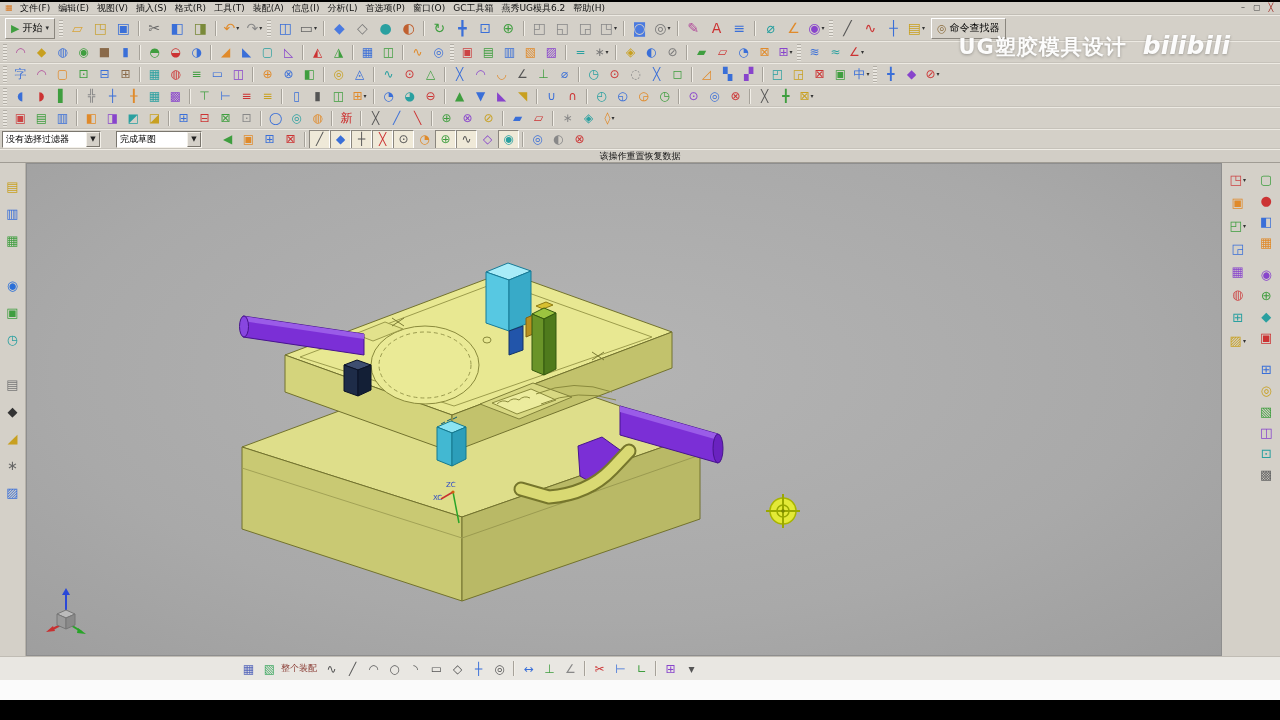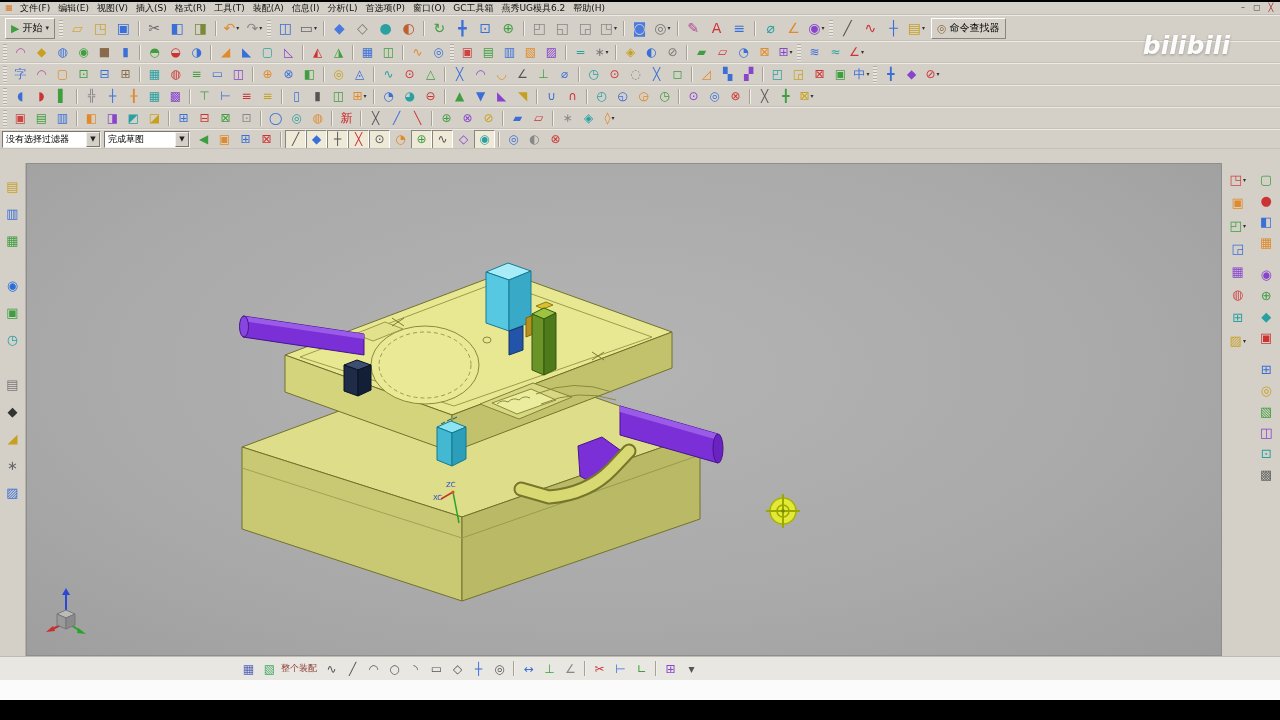--- a/index.html
+++ b/index.html
@@ -33,21 +33,21 @@
   .vgap { height:9px; flex:0 0 auto; }
 
   .tb-btn { display:flex; align-items:center; gap:3px; font-size:10px; padding:1px 5px; height:21px;
             border:1px solid; border-color:#ffffff #8a867e #8a867e #ffffff; background:#d4d0c8;
             margin:0 3px; flex:0 0 auto; white-space:nowrap; }
   .tb-btn .bicon { font-size:11px; }
   .tb-btn .caret { font-size:7px; color:#333; }
 
   
   .dd { display:flex; align-items:center; height:17px; background:#fff; border:1px solid;
-        border-color:#7a766e #f4f1ea #f4f1ea #7a766e; font-size:9px; margin-right:3px; flex:0 0 auto; }
+        border-color:#7a766e #f4f1ea #f4f1ea #7a766e; font-size:9px; margin-right:15px; flex:0 0 auto; }
   .dd .val { flex:1; padding:0 3px; white-space:nowrap; overflow:hidden; }
   .dd .arr { width:14px; height:15px; background:#d4d0c8; border:1px solid;
              border-color:#f4f1ea #7a766e #7a766e #f4f1ea; display:flex; align-items:center;
              justify-content:center; font-size:7px; color:#222; }
 
   
   #prompt { position:absolute; top:147px; left:0; right:0; height:14px; background:#d2cec6;
             border-top:1px solid #f0ede6; border-bottom:1px solid #a09c94; font-size:9px; color:#111;
             display:flex; align-items:center; justify-content:center; }
 
@@ -789,20 +789,23 @@
         </span>
         <span class="tbi">
           <span style="color: rgb(136, 136, 136);">◐</span>
         </span>
         <span class="tbi">
           <span style="color: rgb(204, 51, 51);">⊗</span>
         </span>
       </span>
   </div>
 
+  <div id="prompt">
+    <span>该操作重置恢复数据</span>
+  </div>
 
   <div id="resource-bar" class="vcol">
       <span class="tbi">
         <span style="color: rgb(200, 160, 32);">▤</span>
       </span>
       <span class="tbi">
         <span style="color: rgb(58, 111, 216);">▥</span>
       </span>
       <span class="tbi">
         <span style="color: rgb(63, 158, 63);">▦</span>
@@ -1082,16 +1085,17 @@
         </span>
         <span class="tbi">
           <span style="color: rgb(85, 85, 85);">▾</span>
         </span>
       </span>
   </div>
 
   <div id="white-strip"></div>
 
   <div id="watermark">
+    <span id="wm-title">UG塑胶模具设计</span>
     <span id="wm-logo">bilibili</span>
   </div>
 
 </div>
 
 </body></html>

